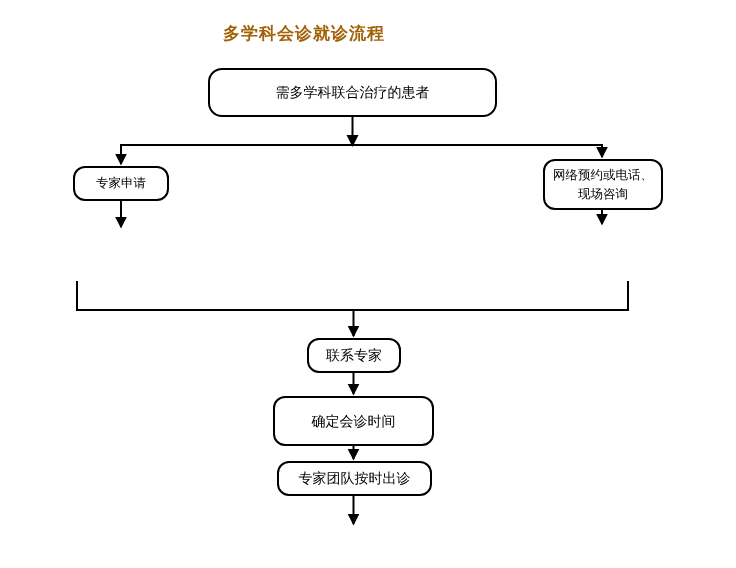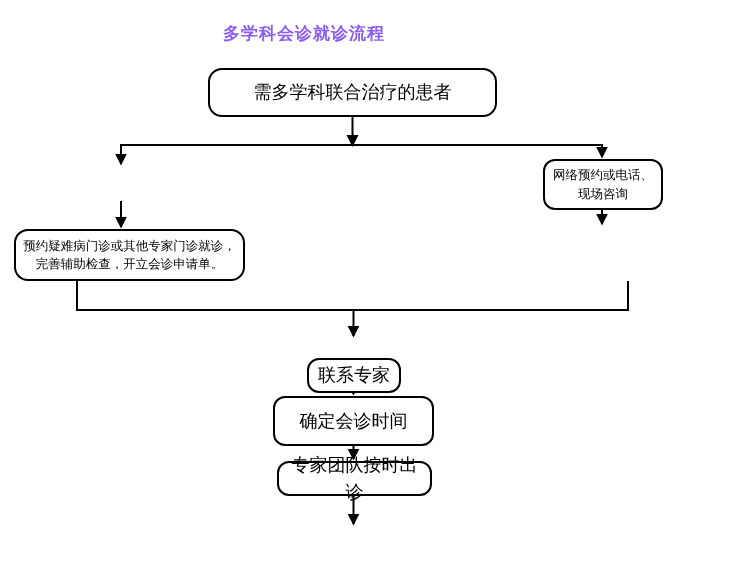--- a/index.html
+++ b/index.html
@@ -22,40 +22,40 @@
   }
   .chart-title {
     position: absolute;
     left: 0;
     top: 22px;
     width: 608px;
     text-align: center;
     font-size: 17px;
     font-weight: bold;
     letter-spacing: 1px;
-    color: #8b5cf6;
+    color: #a16207;
   }
   svg.wires {
     position: absolute;
     left: 0;
     top: 0;
     width: 736px;
     height: 568px;
     pointer-events: none;
   }
   .node {
     position: absolute;
     box-sizing: border-box;
     border: 2px solid #000000;
     background: #ffffff;
     display: flex;
     align-items: center;
     justify-content: center;
     text-align: center;
-    font-size: 18px;
+    font-size: 14px;
     line-height: 1.45;
     color: #000;
     padding: 2px 6px;
   }
   .node.round {
     border-radius: 12px;
   }
   .node.round-lg {
     border-radius: 14px;
   }
@@ -105,33 +105,32 @@
 
     <line x1="353.5" y1="431" x2="353.5" y2="459" stroke="#000" stroke-width="2" marker-end="url(#arrow)"></line>
 
     <line x1="353.5" y1="496" x2="353.5" y2="524" stroke="#000" stroke-width="2" marker-end="url(#arrow)"></line>
   </svg>
 
   <div class="node round-lg" style="left:208px; top:68px; width:289px; height:49px;">
     <span class="label">需多学科联合治疗的患者</span>
   </div>
 
+  <div class="node round small" style="left:73px; top:166px; width:96px; height:35px;">
+    <span class="label">专家申请</span>
+  </div>
 
   <div class="node round small" style="left:543px; top:159px; width:120px; height:51px;">
     <span class="label">网络预约或电话、
 现场咨询</span>
   </div>
 
-  <div class="node round-lg small" style="left:14px; top:229px; width:231px; height:52px;">
-    <span class="label">预约疑难病门诊或其他专家门诊就诊，
-完善辅助检查，开立会诊申请单。</span>
-  </div>
 
 
-  <div class="node round" style="left:307px; top:338px; width:94px; height:35px;margin-top:20px;">
+  <div class="node round" style="left:307px; top:338px; width:94px; height:35px;">
     <span class="label">联系专家</span>
   </div>
 
   <div class="node round" style="left:273px; top:396px; width:161px; height:50px;">
     <span class="label">确定会诊时间</span>
   </div>
 
   <div class="node round" style="left:277px; top:461px; width:155px; height:35px;">
     <span class="label">专家团队按时出诊</span>
   </div>

